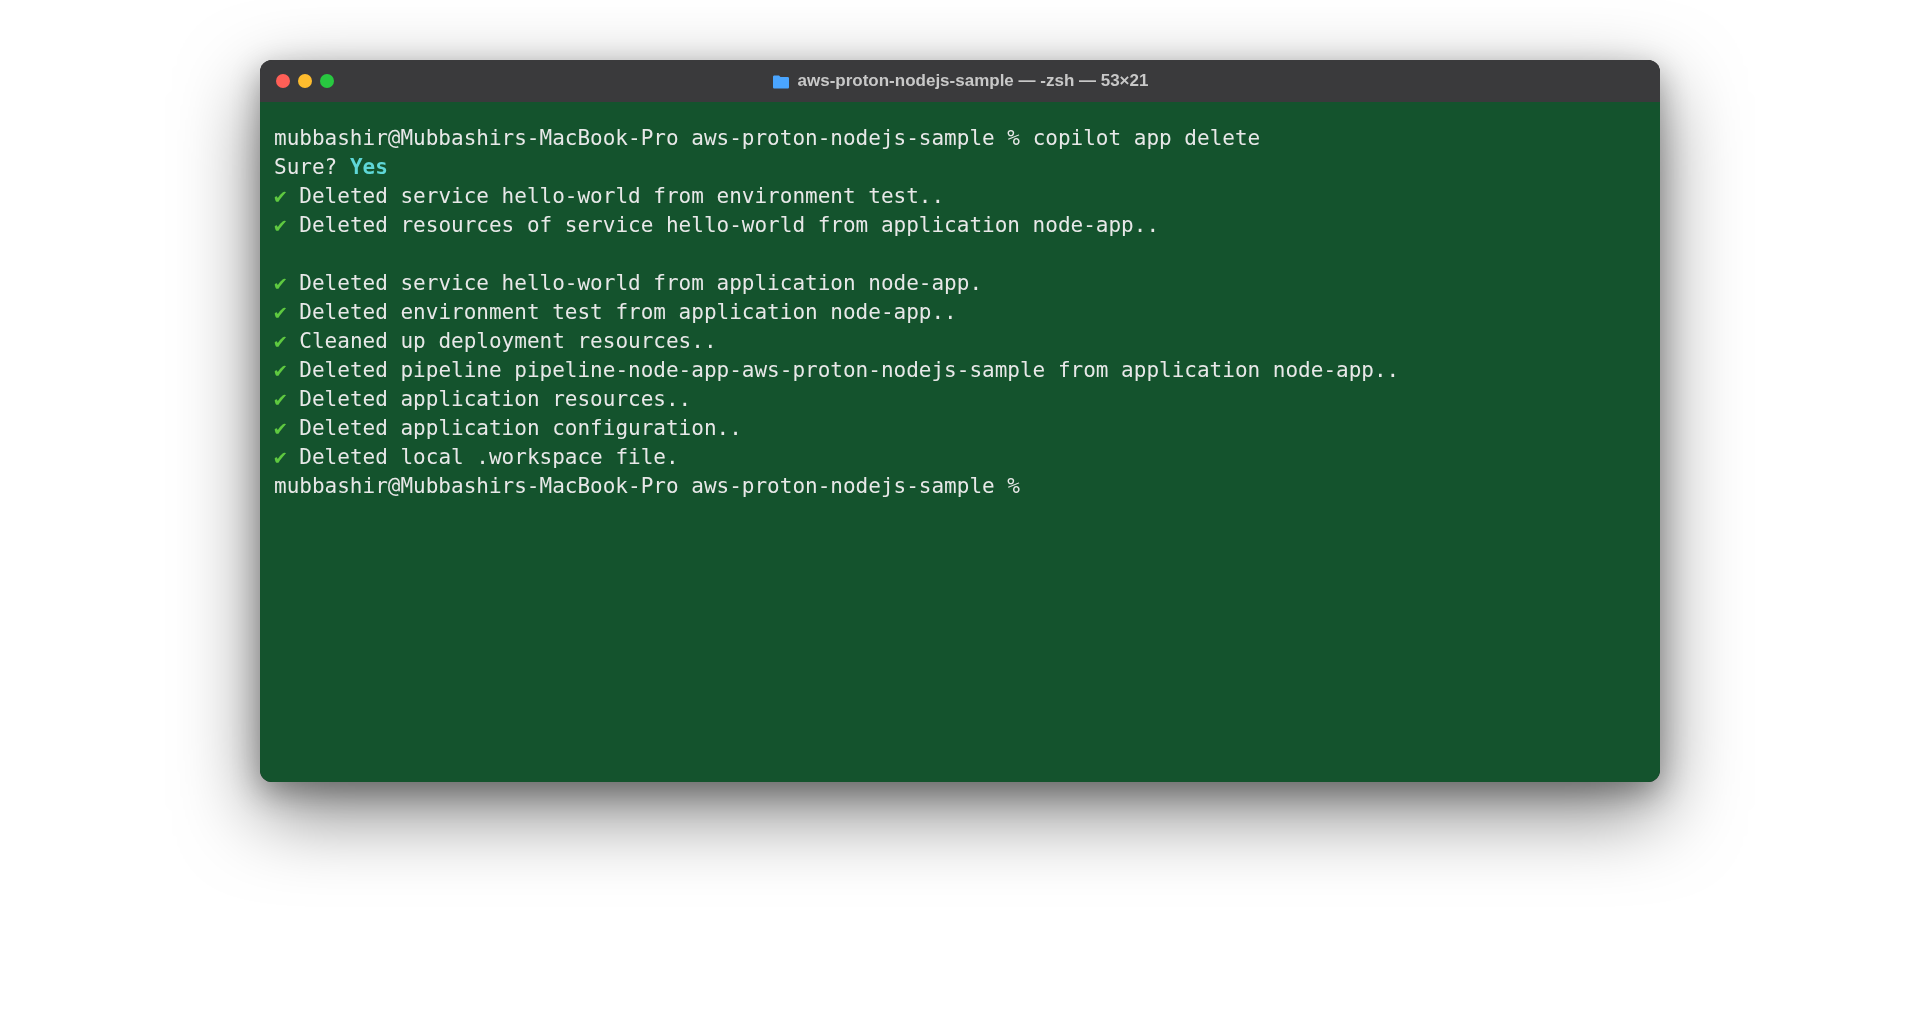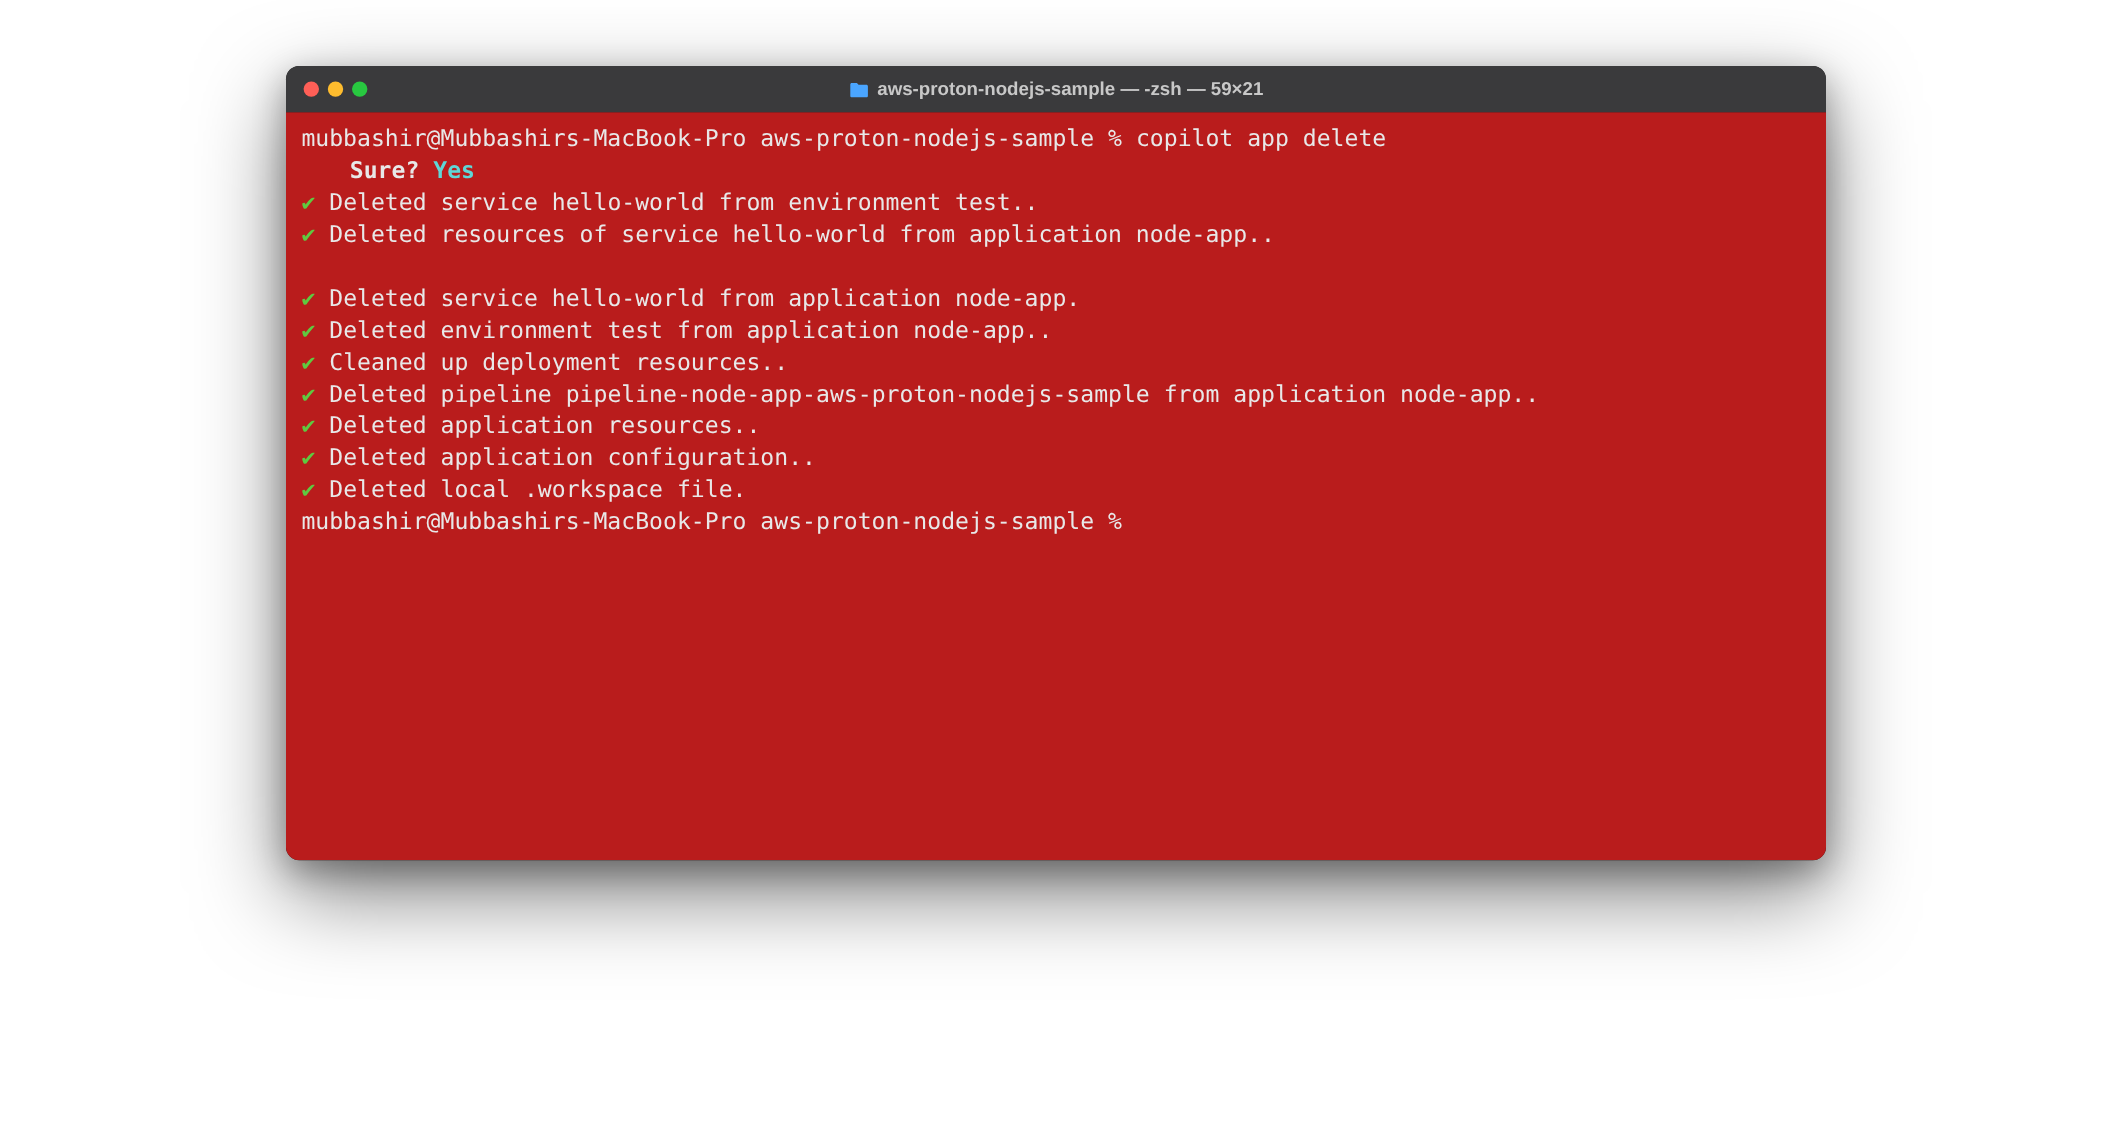--- a/index.html
+++ b/index.html
@@ -55,32 +55,32 @@
       font-size: 17px;
       font-weight: 600;
       font-family: -apple-system, BlinkMacSystemFont, 'Segoe UI', sans-serif;
     }
     .folder-icon {
       width: 18px;
       height: 14px;
       display: inline-block;
     }
     .terminal-body {
-      background: #b91c1c;
-      padding: 10px 14px;
+      background: #14532d;
+      padding: 22px 14px;
       min-height: 680px;
       font-size: 21px;
       line-height: 1.38;
       color: #e8e8e8;
       font-family: 'SF Mono', 'Monaco', 'Menlo', 'Consolas', monospace;
       white-space: pre;
     }
     .prompt { color: #e8e8e8; }
     .cmd { color: #e8e8e8; }
-    .bold { font-weight: 700; margin-left: 44px; }
+    .bold { font-weight: 400; }
     .teal { color: #5fd7d7; font-weight: bold; }
     .check { color: #5fc940; }
     .line { display: block; }
     .blank-line { display: block; height: 1.38em; }
   </style>
 </head>
 <body>
 
 <div class="terminal-window">
   <div class="title-bar">
@@ -88,17 +88,17 @@
       <div class="traffic-light close"></div>
       <div class="traffic-light minimize"></div>
       <div class="traffic-light maximize"></div>
     </div>
     <div class="title-content">
       <span class="folder-icon">
         <svg viewBox="0 0 18 14" width="18" height="14">
           <path d="M1 2 C1 1 1.5 0.5 2.5 0.5 L7 0.5 L8.5 2 L15.5 2 C16.5 2 17 2.5 17 3.5 L17 12 C17 13 16.5 13.5 15.5 13.5 L2.5 13.5 C1.5 13.5 1 13 1 12 Z" fill="#4aa5ff"></path>
         </svg>
       </span>
-      <span>aws-proton-nodejs-sample — -zsh — 59×21</span>
+      <span>aws-proton-nodejs-sample — -zsh — 53×21</span>
     </div>
   </div>
   <div class="terminal-body"><span class="line"><span class="prompt">mubbashir@Mubbashirs-MacBook-Pro</span> <span class="prompt">aws-proton-nodejs-sample</span> <span class="prompt">%</span> <span class="cmd">copilot app delete</span></span><span class="line"><span class="bold">Sure?</span> <span class="teal">Yes</span></span><span class="line"><span class="check">✔</span> <span>Deleted service hello-world from environment test..</span></span><span class="line"><span class="check">✔</span> <span>Deleted resources of service hello-world from application node-app..</span></span><span class="blank-line"></span><span class="line"><span class="check">✔</span> <span>Deleted service hello-world from application node-app.</span></span><span class="line"><span class="check">✔</span> <span>Deleted environment test from application node-app..</span></span><span class="line"><span class="check">✔</span> <span>Cleaned up deployment resources..</span></span><span class="line"><span class="check">✔</span> <span>Deleted pipeline pipeline-node-app-aws-proton-nodejs-sample from application node-app..</span></span><span class="line"><span class="check">✔</span> <span>Deleted application resources..</span></span><span class="line"><span class="check">✔</span> <span>Deleted application configuration..</span></span><span class="line"><span class="check">✔</span> <span>Deleted local .workspace file.</span></span><span class="line"><span class="prompt">mubbashir@Mubbashirs-MacBook-Pro</span> <span class="prompt">aws-proton-nodejs-sample</span> <span class="prompt">%</span> </span></div>
 </div>
 
 </body></html>

